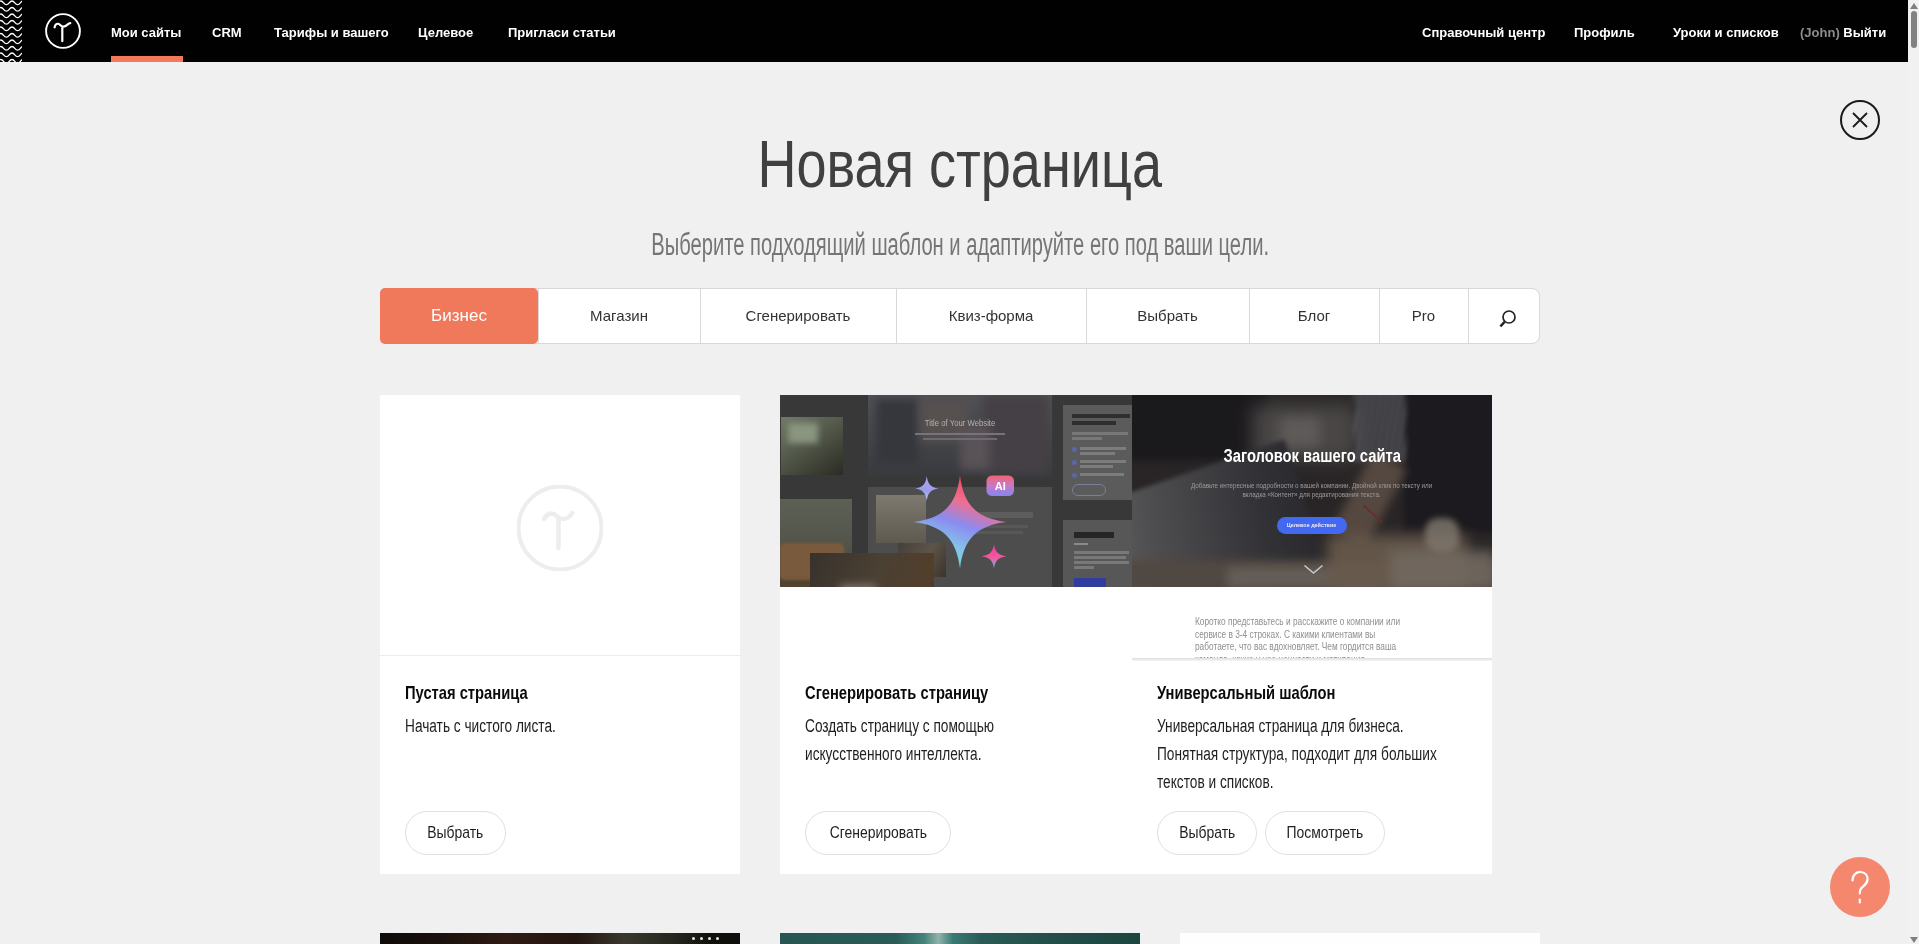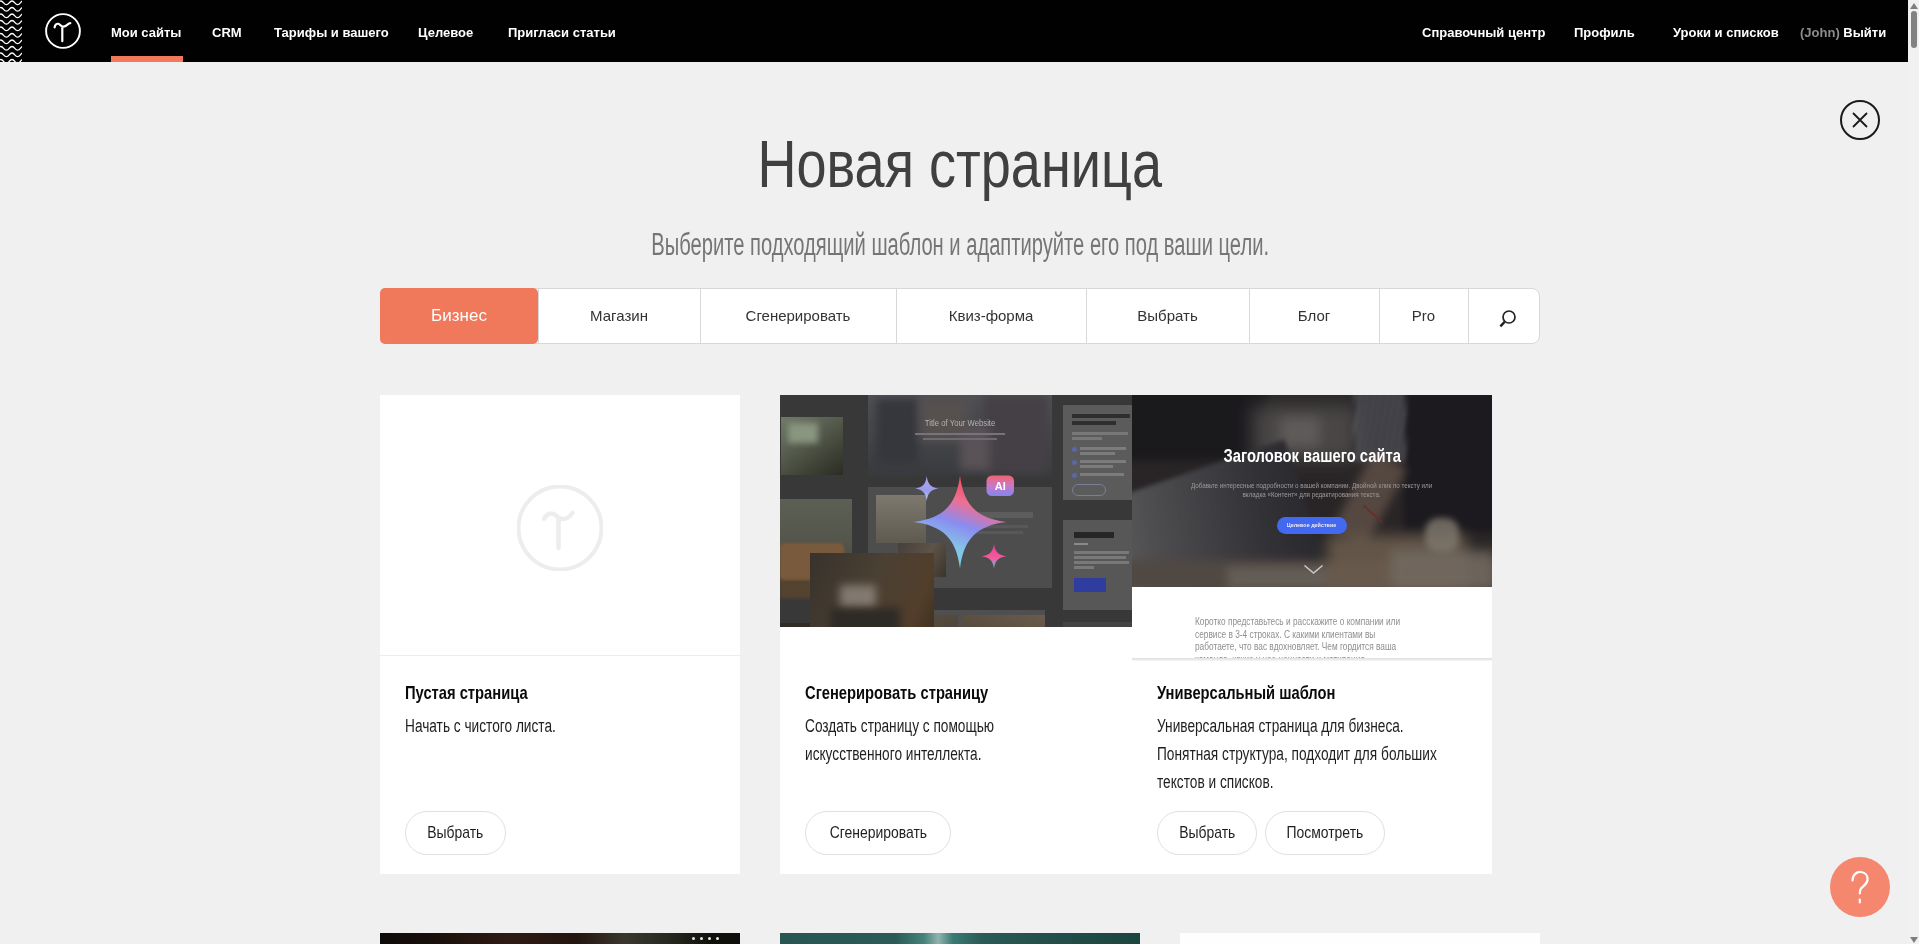--- a/index.html
+++ b/index.html
@@ -92,21 +92,21 @@
     <path d="M27,34 C30,28 35.5,27 39.5,31 C43.5,35 49.5,36 55.5,28" fill="none" stroke="#ededed" stroke-width="4.5" stroke-linecap="round"></path>
     <path d="M41.5,34 L41.5,63" fill="none" stroke="#ededed" stroke-width="4.5" stroke-linecap="round"></path>
   </svg>
   <div class="abs" style="left:0;top:260px;width:360px;height:1px;background:#ececec"></div>
   <div class="cardtitle">Пустая страница</div>
   <div class="carddesc">Начать с чистого листа.</div>
   <div class="btn" style="left:25px;width:101px"><span>Выбрать</span></div>
 </div>
 
 <div class="card" style="left:780px" id="card2">
-  <div class="abs" style="left:0;top:0;width:360px;height:232px;overflow:hidden;background:#383838">
+  <div class="abs" style="left:0;top:0;width:360px;height:192px;overflow:hidden;background:#383838">
 
     <div class="abs" style="left:1px;top:22px;width:62px;height:58px;background:linear-gradient(145deg,#707a68 0%,#565c4e 40%,#3c4034 75%,#2c2b24 100%)"></div>
     <div class="abs" style="left:8px;top:28px;width:30px;height:20px;background:#8a9680;filter:blur(3px)"></div>
     <div class="abs" style="left:0;top:104px;width:72px;height:99px;background:linear-gradient(180deg,#5c6054 0%,#53554a 45%,#443e33 100%)"></div>
     <div class="abs" style="left:0;top:148px;width:64px;height:38px;background:#7a5a3c;border-radius:5px;filter:blur(1px)"></div>
     <div class="abs" style="left:0;top:186px;width:72px;height:17px;background:#54432f;filter:blur(2px)"></div>
     <div class="abs" style="left:0;top:228px;width:72px;height:32px;background:linear-gradient(180deg,#302c28,#201d1a)"></div>
 
     <div class="abs" style="left:88px;top:0;width:184px;height:81px;background:linear-gradient(180deg,#505156 0%,#45464a 50%,#393a3e 100%)">
       <div class="abs" style="left:8px;top:4px;width:42px;height:65px;background:#35373c;filter:blur(4px)"></div>

